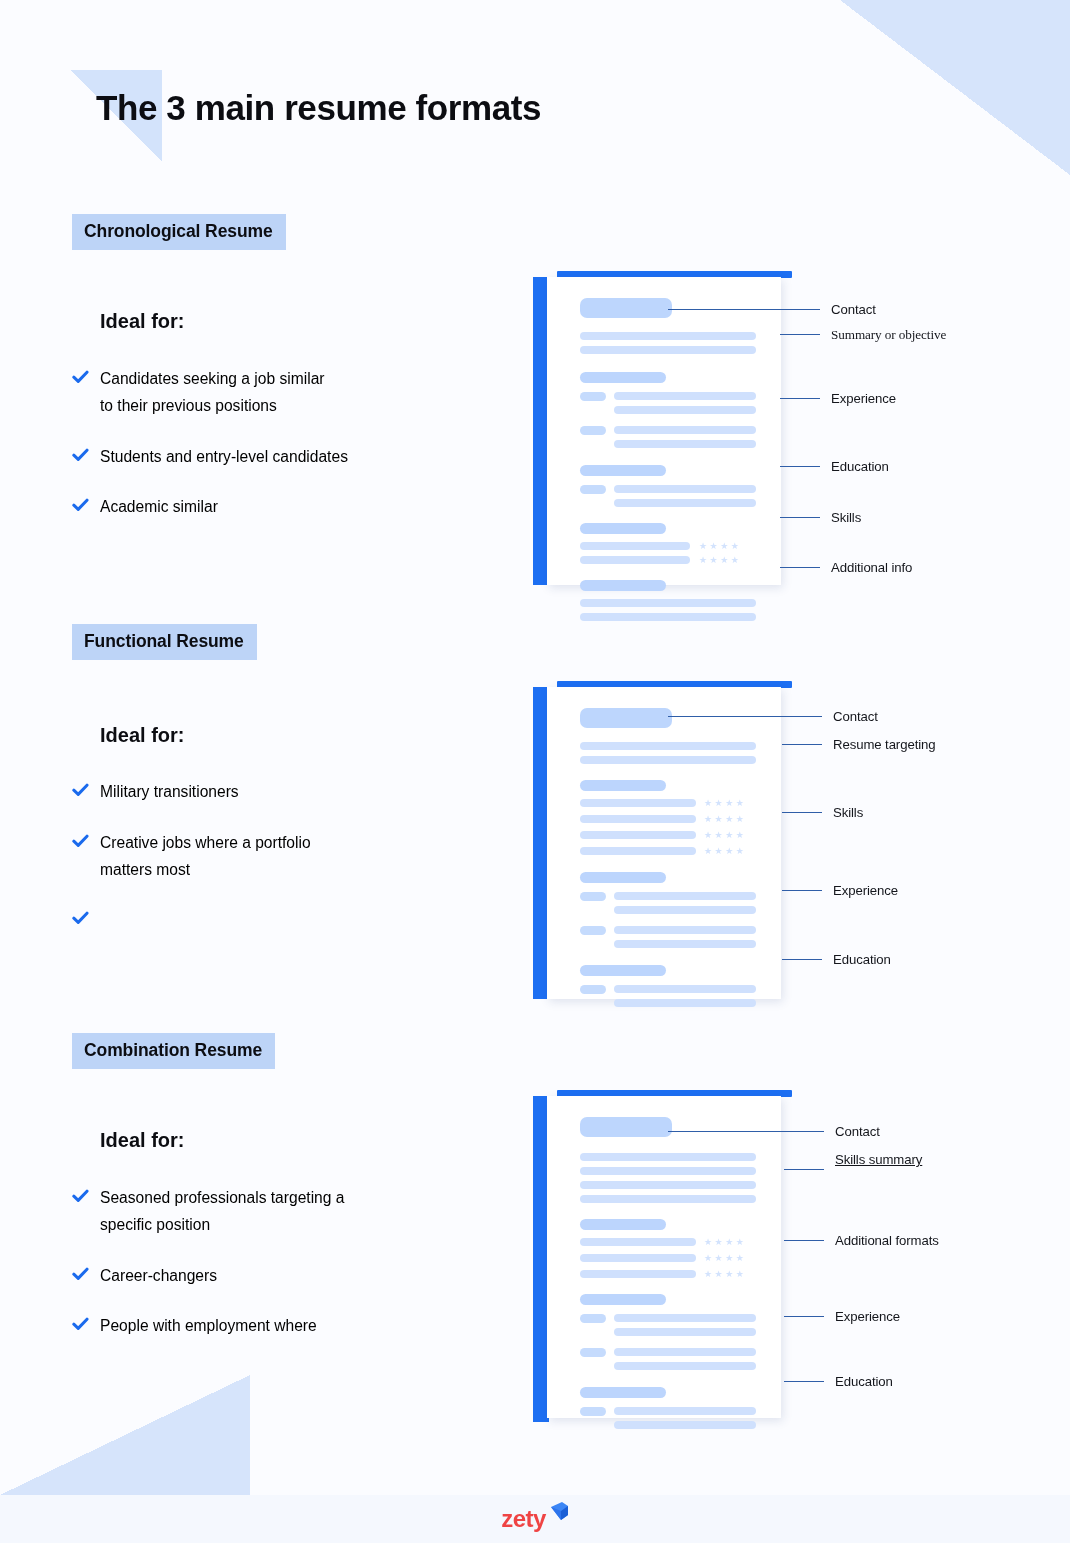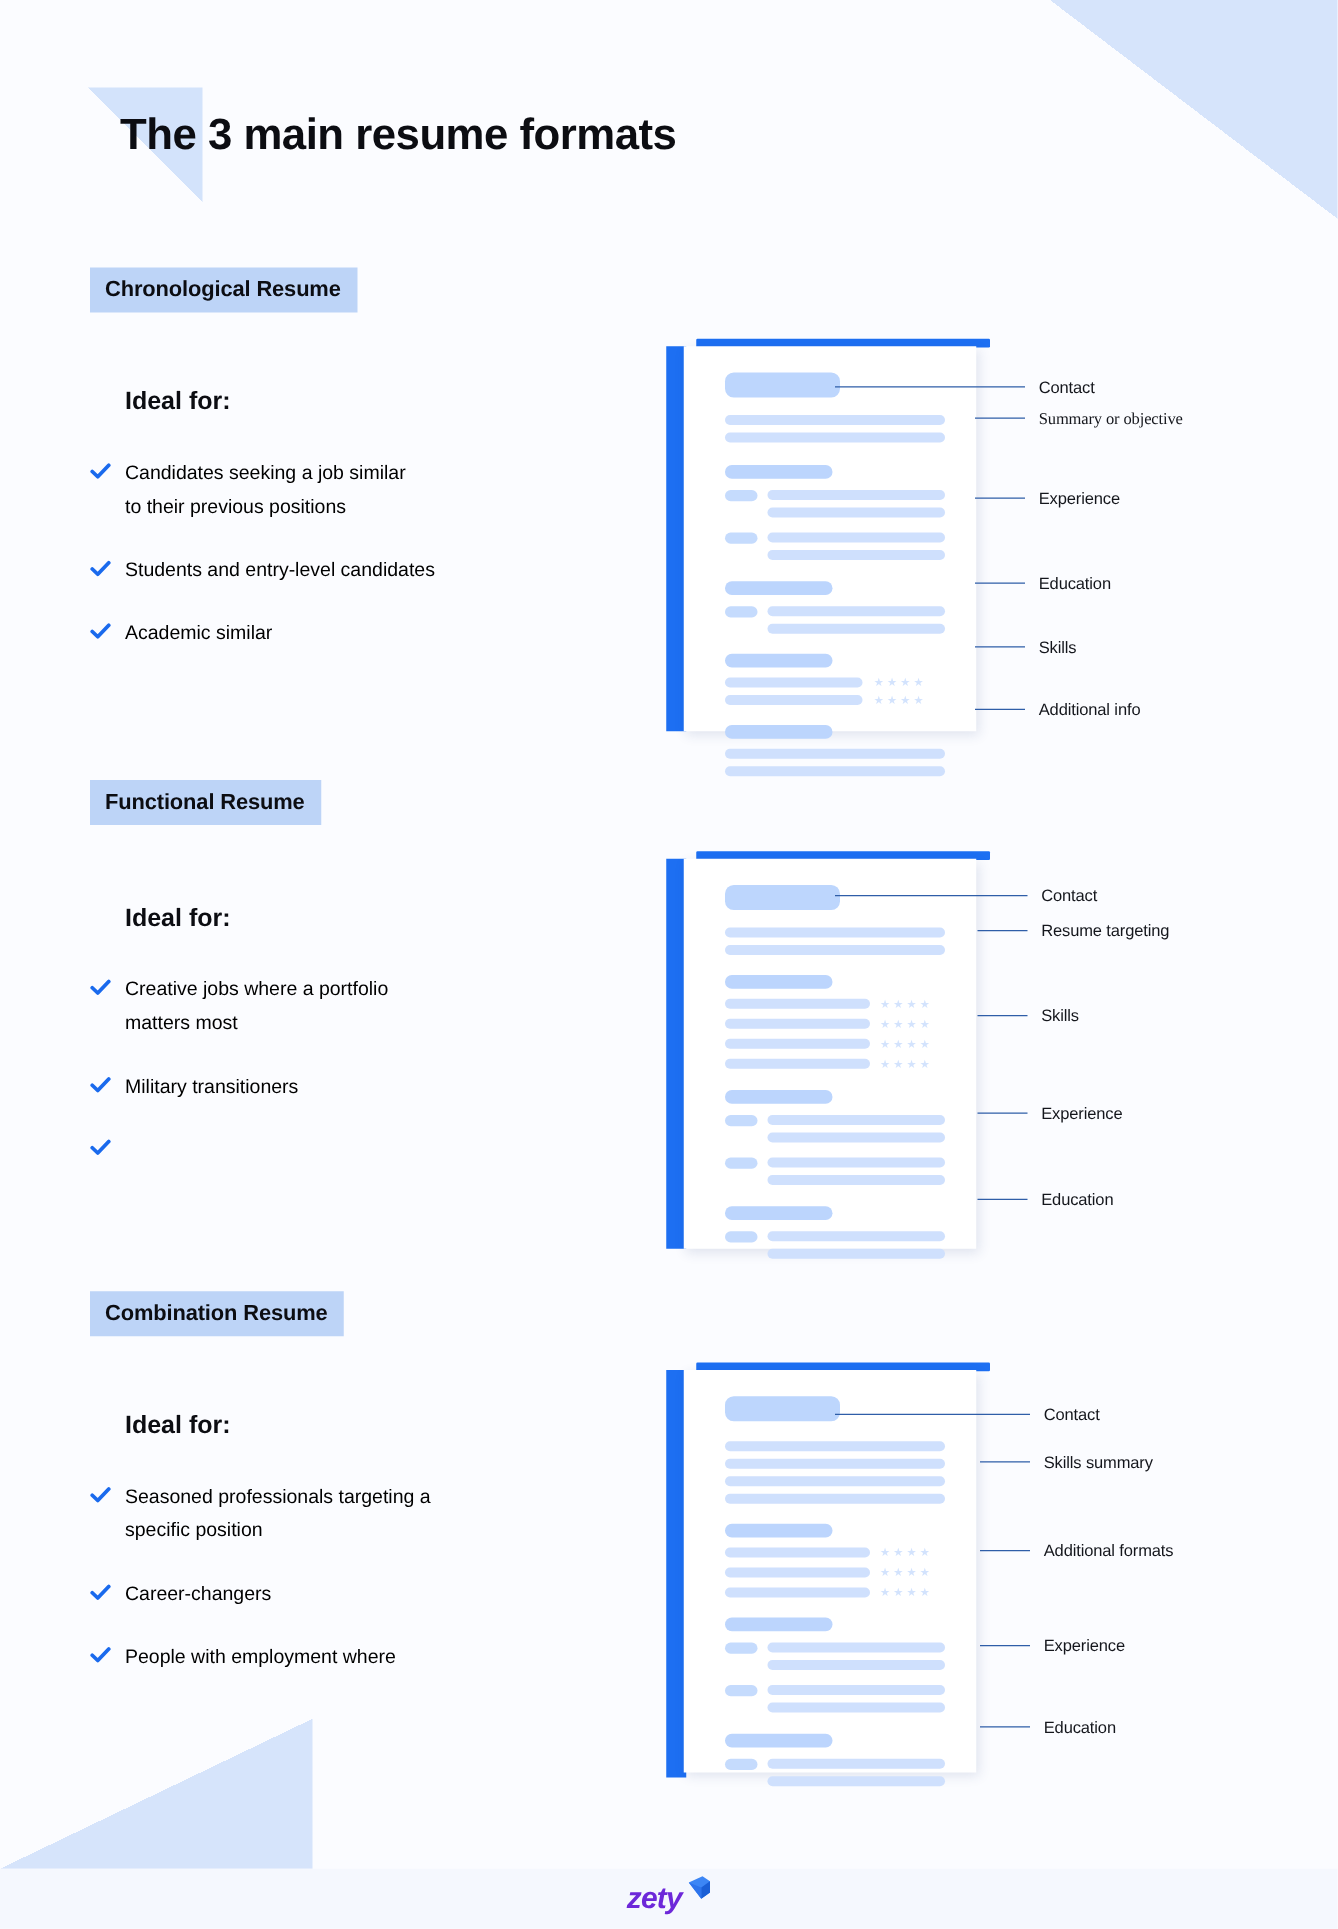--- a/index.html
+++ b/index.html
@@ -110,21 +110,21 @@
   .lbl {
     position: absolute; font-size: 13.2px; color: #14161c;
     white-space: nowrap; letter-spacing: -0.1px;
   }
 
   
   .logo {
     position: absolute; left: 0; bottom: 0; width: 1070px; height: 48px;
     display: flex; align-items: center; justify-content: center; gap: 1px;
   }
-  .logo-word { font-size: 24px; font-weight: bold; color: #6d28d9; letter-spacing: -0.6px; font-style: italic; }
+  .logo-word { font-size: 24px; font-weight: bold; color: #ef4444; letter-spacing: -0.6px; }
   .logo-mark { display: block; margin-bottom: 9px; }
 </style>
 </head>
 <body>
 
 <div class="bg-tri-tr"></div>
 <div class="bg-tri-bl"></div>
 <div class="footer-band"></div>
 <div class="title-tri"></div>
 
@@ -220,30 +220,30 @@
   <div class="sec-badge">Functional Resume</div>
   <div class="ideal-head">Ideal for:</div>
 
   <div class="bullets">
     <div class="bullet">
       <span class="check">
           <svg width="17" height="17" viewBox="0 0 17 17">
             <path d="M1.8 8.2 L6.2 12.4 L15.0 3.2" fill="none" stroke="currentColor" stroke-width="3" stroke-linecap="round" stroke-linejoin="round"></path>
           </svg>
         </span>
+      <span class="bullet-text">Military transitioners</span>
+    </div>
+    <div class="bullet">
+      <span class="check">
+          <svg width="17" height="17" viewBox="0 0 17 17">
+            <path d="M1.8 8.2 L6.2 12.4 L15.0 3.2" fill="none" stroke="currentColor" stroke-width="3" stroke-linecap="round" stroke-linejoin="round"></path>
+          </svg>
+        </span>
       <span class="bullet-text">Creative jobs where a portfolio
 matters most</span>
-    </div>
-    <div class="bullet">
-      <span class="check">
-          <svg width="17" height="17" viewBox="0 0 17 17">
-            <path d="M1.8 8.2 L6.2 12.4 L15.0 3.2" fill="none" stroke="currentColor" stroke-width="3" stroke-linecap="round" stroke-linejoin="round"></path>
-          </svg>
-        </span>
-      <span class="bullet-text">Military transitioners</span>
     </div>
     <div class="bullet">
       <span class="check">
           <svg width="17" height="17" viewBox="0 0 17 17">
             <path d="M1.8 8.2 L6.2 12.4 L15.0 3.2" fill="none" stroke="currentColor" stroke-width="3" stroke-linecap="round" stroke-linejoin="round"></path>
           </svg>
         </span>
     </div>
   </div>
 
@@ -362,21 +362,21 @@
       <div class="bar chip" style="left:33px; top:311px; width:26px;"></div>
       <div class="bar" style="left:67px; top:311px; width:142px;"></div>
       <div class="bar" style="left:67px; top:325px; width:142px;"></div>
     </div>
   </div>
 
   <div class="leader" style="left:668px; top:98px; width:156px;"></div>
   <div class="lbl" style="left:835px; top:91px;">Contact</div>
 
   <div class="leader" style="left:784px; top:136px; width:40px;"></div>
-  <div class="lbl" style="left:835px; top:129px;">Skills summary</div>
+  <div class="lbl" style="left:835px; top:119px;text-decoration:underline;">Skills summary</div>
 
   <div class="leader" style="left:784px; top:207px; width:40px;"></div>
   <div class="lbl" style="left:835px; top:200px;">Additional formats</div>
 
   <div class="leader" style="left:784px; top:283px; width:40px;"></div>
   <div class="lbl" style="left:835px; top:276px;">Experience</div>
 
   <div class="leader" style="left:784px; top:348px; width:40px;"></div>
   <div class="lbl" style="left:835px; top:341px;">Education</div>
 </div>

